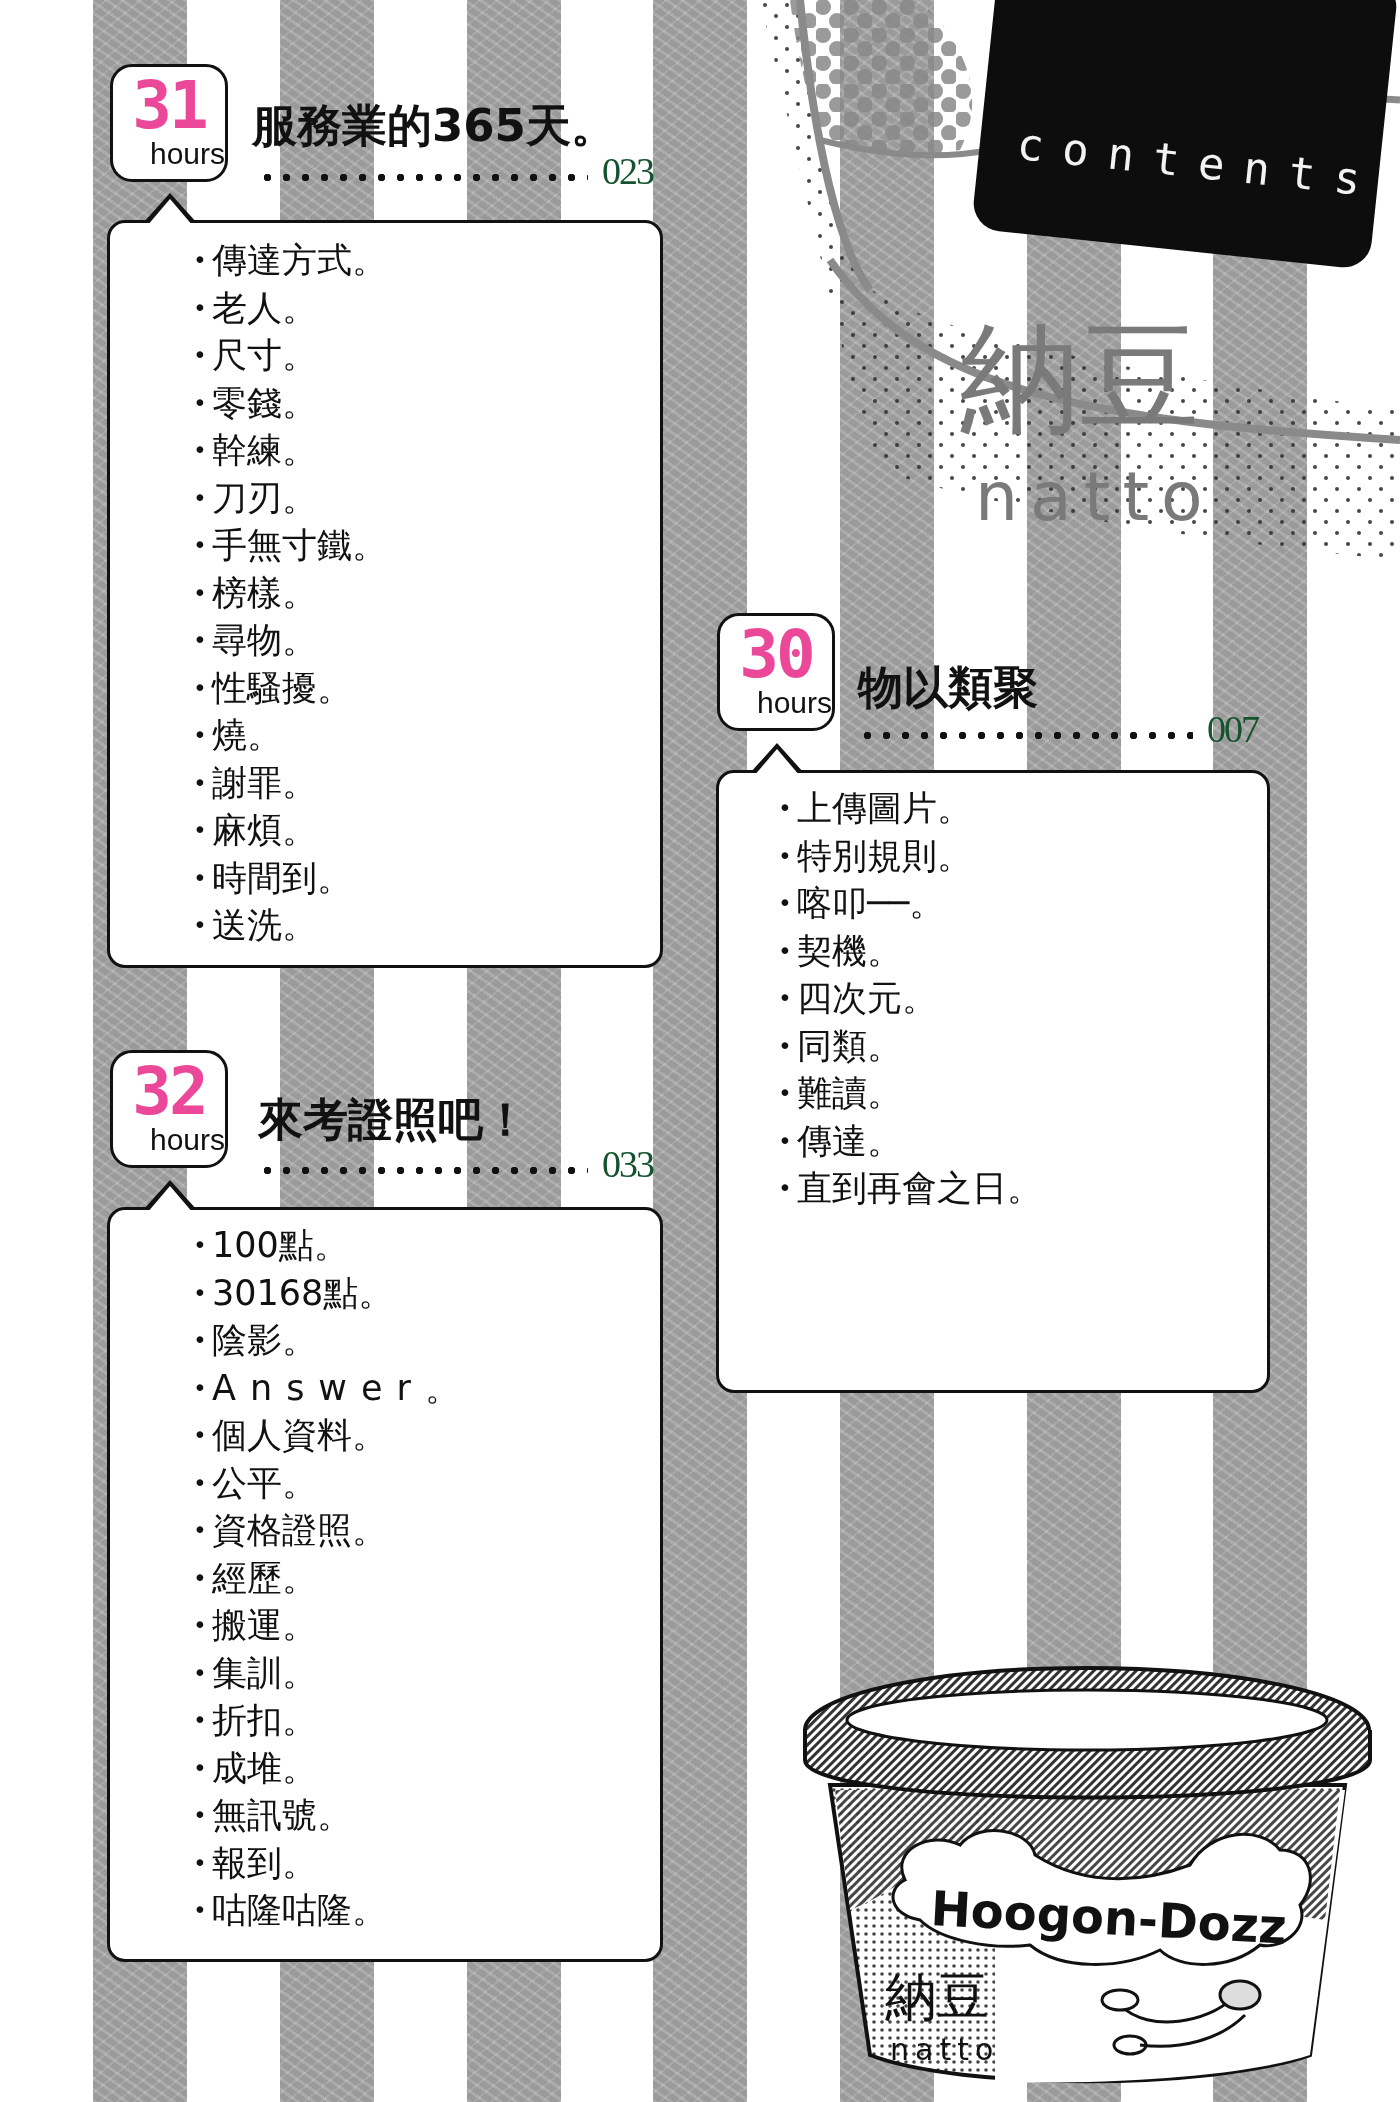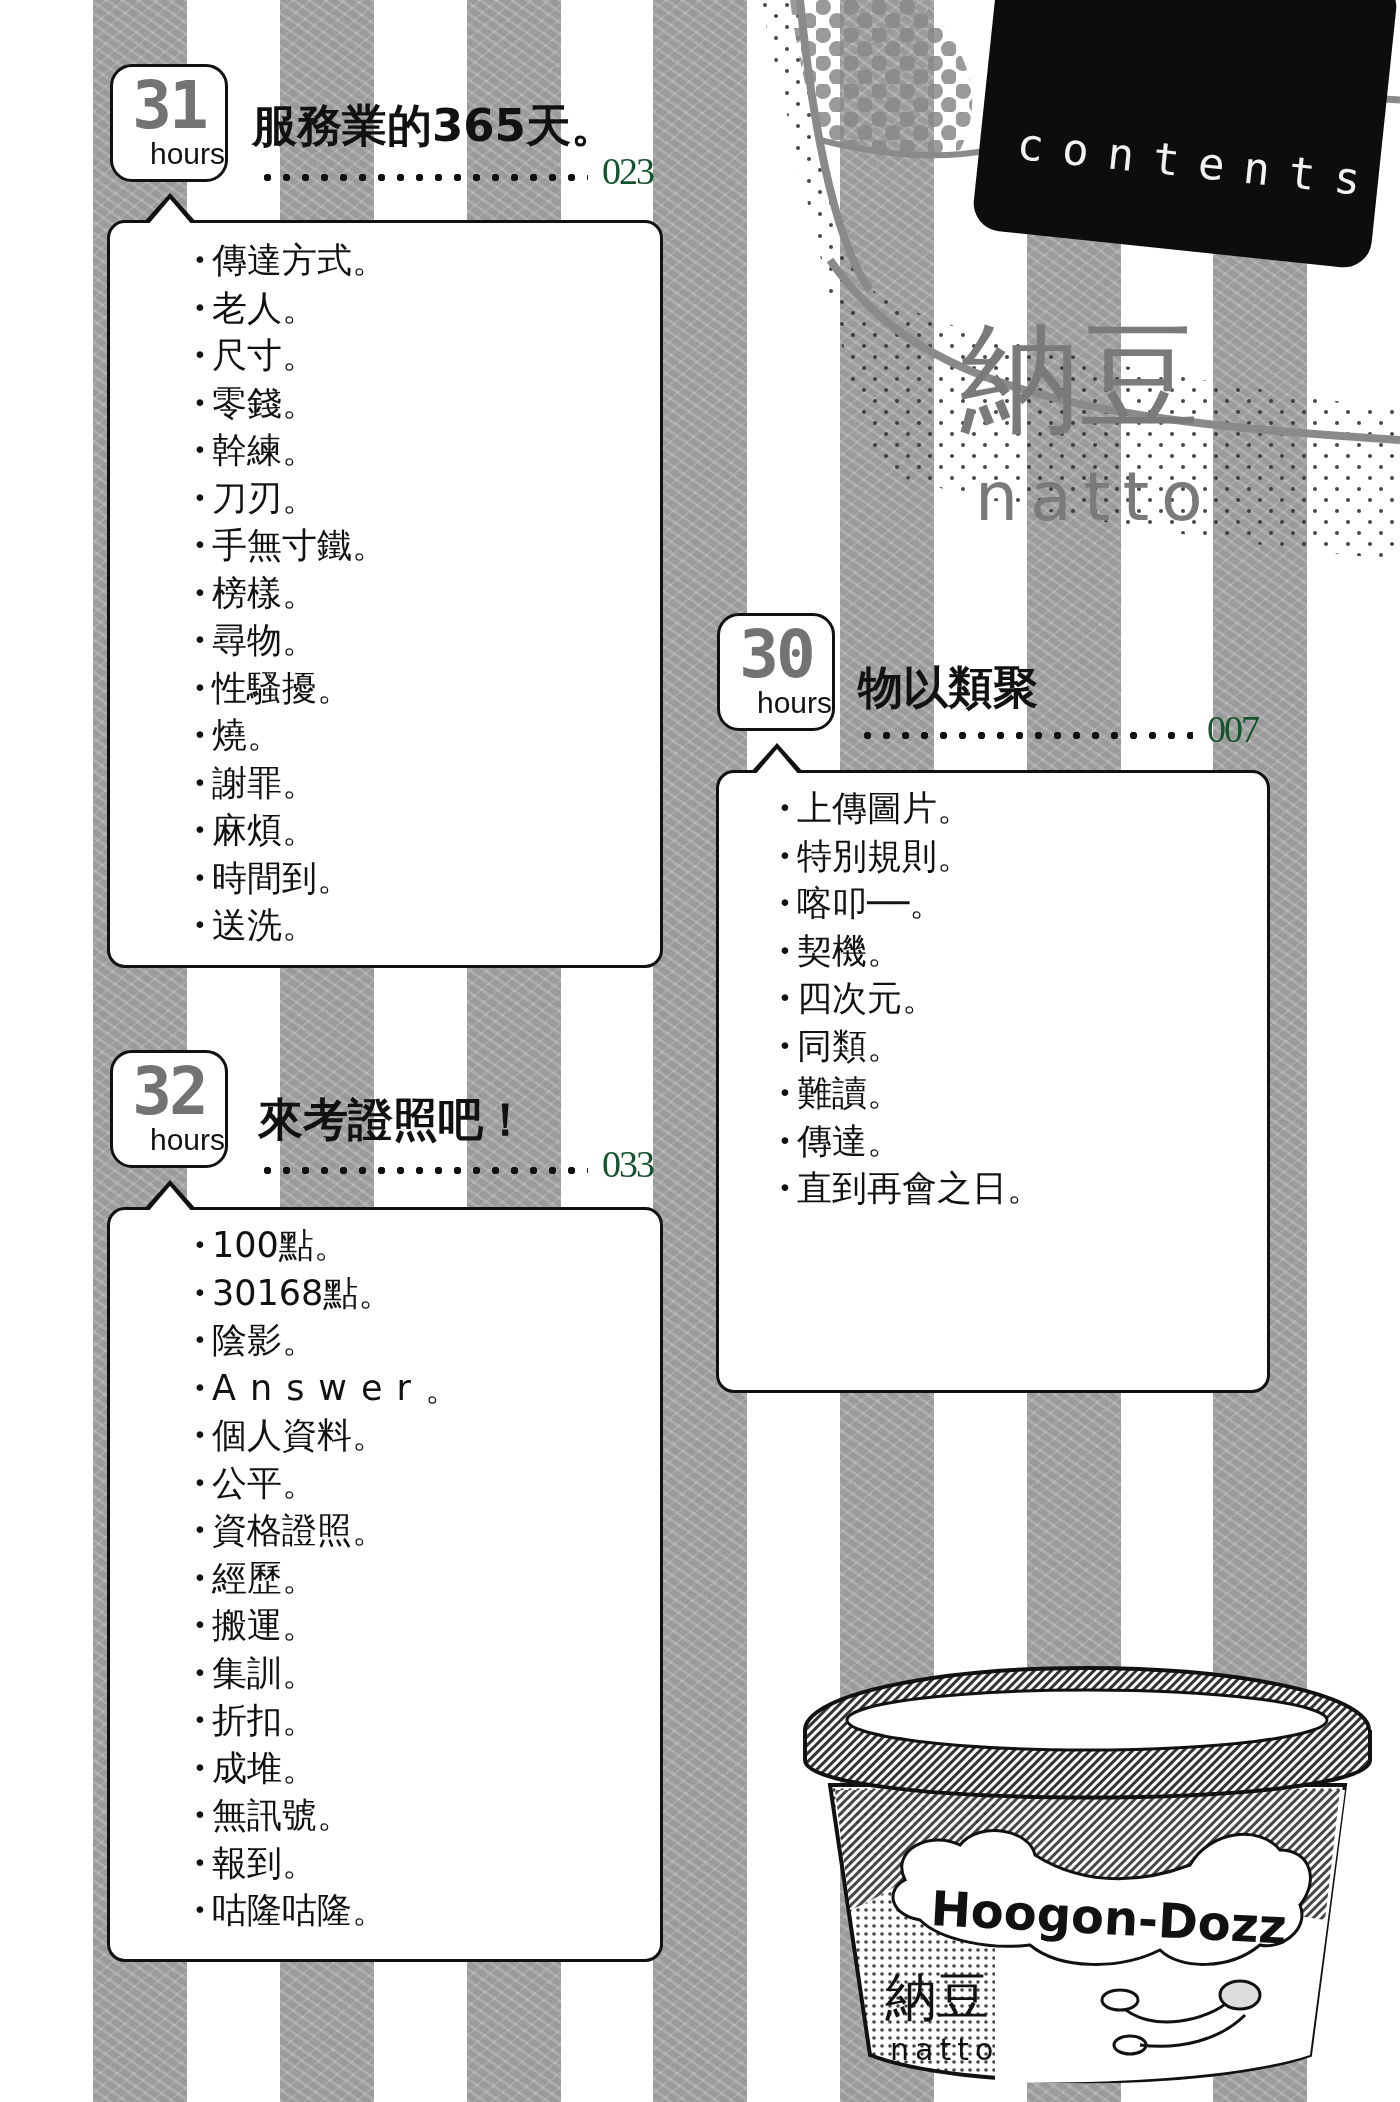--- a/index.html
+++ b/index.html
@@ -28,21 +28,21 @@
     color:#f2f2f2; font-family:"DejaVu Sans Mono", monospace; font-size:44px;
     letter-spacing:19px; transform:rotate(6deg); transform-origin:left top;
   }
   .badge {
     position:absolute; z-index:5; width:118px; height:118px;
     background:#fff; border:3px solid #111; border-radius:22px;
     box-sizing:border-box; text-align:center;
   }
   .badge .num {
     font-family:"DejaVu Sans Mono", monospace; font-weight:bold;
-    font-size:66px; line-height:66px; margin-top:6px; color:#737373; letter-spacing:-3px;
+    font-size:66px; line-height:66px; margin-top:6px; color:#ec4899; letter-spacing:-3px;
   }
   .badge .unit {
     font-family:"Liberation Sans", sans-serif; font-size:30px; line-height:30px; color:#111;text-align:right;
   }
   .chapter-title {
     position:absolute; z-index:5; font-family:"DejaVu Sans", sans-serif;
     font-weight:bold; font-size:45px; color:#111; white-space:nowrap;
   }
   .leader {
     position:absolute; z-index:5; height:40px; display:flex; align-items:flex-end;

